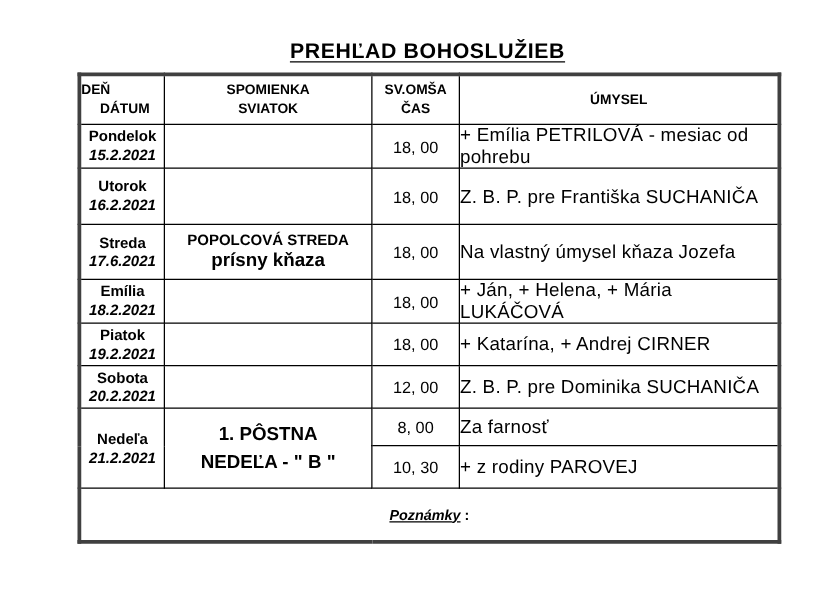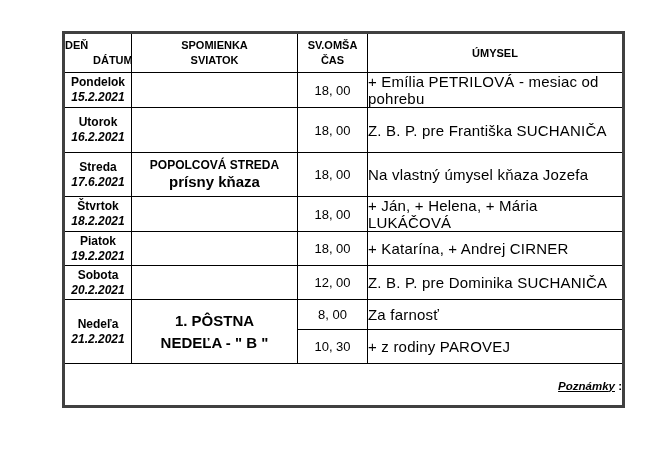--- a/index.html
+++ b/index.html
@@ -43,21 +43,21 @@
     border: 1.6px solid #000;
     padding: 0;
     vertical-align: middle;
     background: #fff;
   }
   thead th { border-bottom: 2.2px solid #000; }
   th { font-weight: bold; }
 
   .h-cell { font-size: 11px; font-weight: bold; line-height: 1.35; }
   .h-day  { text-align: left; padding: 3px 2px 3px 4px; height: 39px; }
-  .h-day .line2 { padding-left: 28px; }
+  .h-day .line2 { padding-left: 15px; }
   .h-center { text-align: center; padding: 3px 2px; height: 39px; }
 
   td.day-cell { text-align: center; padding-left: 5px; line-height: 1.25; }
   .day-name { font-size: 12px; font-weight: bold; }
   .day-date { font-size: 12px; font-weight: bold; font-style: italic; }
 
   td.feast-cell { text-align: center; line-height: 1.2; }
   .feast-big   { font-size: 12px; font-weight: bold; }
   .feast-sub   { font-size: 15px; font-weight: bold; }
   .feast-sun   { font-size: 15px; font-weight: bold; line-height: 1.45; }
@@ -71,36 +71,39 @@
   tr.r-streda   { height: 44px; }
   tr.r-stvrtok  { height: 35px; }
   tr.r-piatok   { height: 34px; }
   tr.r-sobota   { height: 34px; }
   tr.r-nedela1  { height: 30px; }
   tr.r-nedela2  { height: 34px; }
   tr.r-notes    { height: 43px; }
 
   td.notes-cell {
     vertical-align: top;
-    text-align: right;
+    text-align: center;
     padding: 4px 0 0 6px;
   }
   .notes-label {
     font-size: 11.5px;
     font-weight: bold;
     font-style: italic;
     text-decoration: underline;
   }
   .notes-colon { font-size: 11.5px; font-weight: bold; font-style: normal; }
 </style>
 </head>
 <body>
 
 <div class="page">
 
+  <div class="title-wrap">
+    <span class="title">PREHĽAD BOHOSLUŽIEB</span>
+  </div>
 
   <table class="schedule">
     <colgroup>
       <col class="c-day">
         <col class="c-feast">
         <col class="c-time">
         <col class="c-int">
     </colgroup>
     <thead>
       <tr class="r-header">
@@ -151,21 +154,21 @@
         <td class="feast-cell">
           <div class="feast-big">POPOLCOVÁ STREDA</div>
           <div class="feast-sub">prísny kňaza</div>
         </td>
         <td class="time-cell">18, 00</td>
         <td class="int-cell">Na vlastný úmysel kňaza Jozefa</td>
       </tr>
 
       <tr class="r-stvrtok">
         <td class="day-cell">
-          <div class="day-name">Štvrtok</div>
+          <div class="day-name">Emília</div>
           <div class="day-date">18.2.2021</div>
         </td>
         <td class="feast-cell"></td>
         <td class="time-cell">18, 00</td>
         <td class="int-cell">+  Ján,  +  Helena,  +  Mária  LUKÁČOVÁ</td>
       </tr>
 
       <tr class="r-piatok">
         <td class="day-cell">
           <div class="day-name">Piatok</div>

